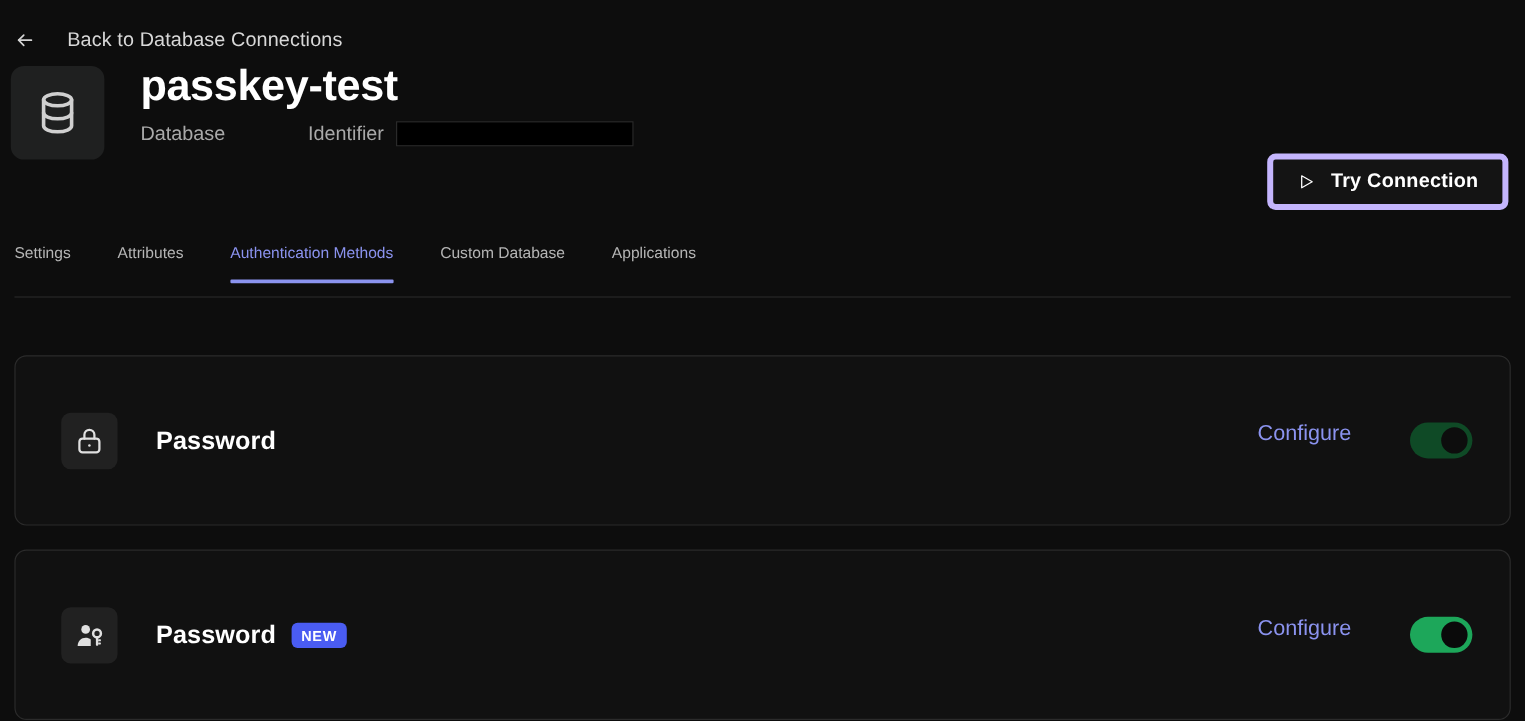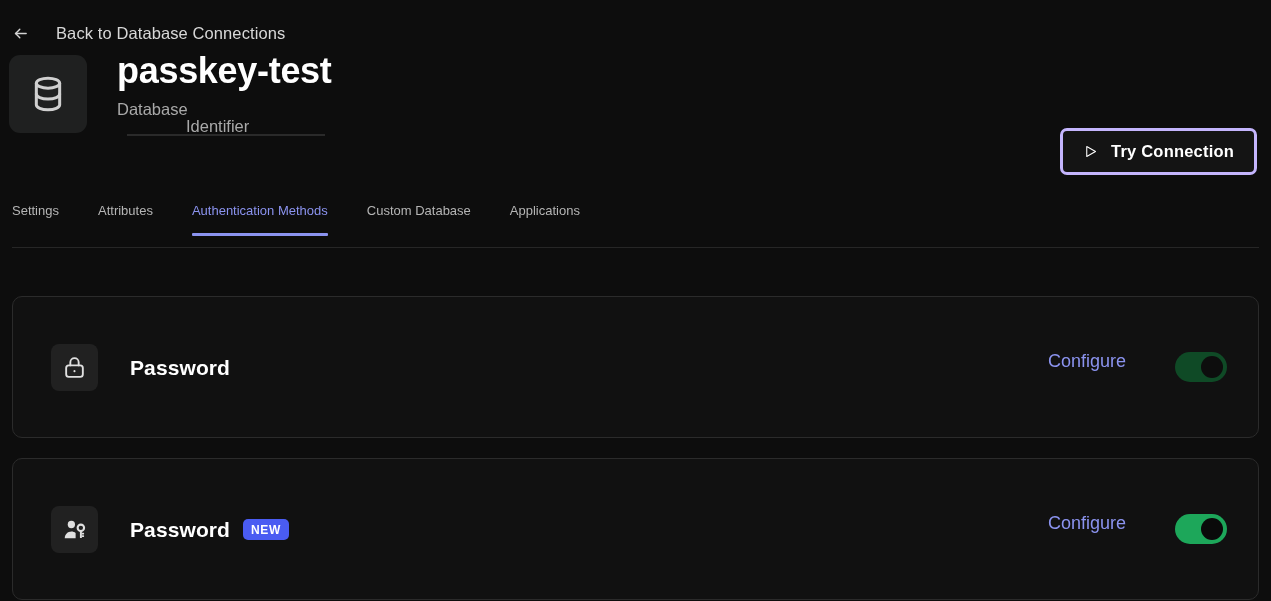--- a/index.html
+++ b/index.html
@@ -74,23 +74,22 @@
   .page-title {
     font-size: 36px;
     font-weight: bold;
     color: #ffffff;
     line-height: 1.18;
     letter-spacing: -0.3px;
   }
   .meta-row {
     margin-top: 9px;
     display: flex;
-    align-items: flex-start;
+    align-items: center;
     height: 21px;
-    flex-direction: column;
   }
   .meta-kind {
     font-size: 16.5px;
     color: #a9a9a9;
     line-height: 1;
   }
   .meta-ident-label {
     font-size: 16.5px;
     color: #a9a9a9;
     line-height: 1;
@@ -108,21 +107,21 @@
   .try-connection {
     position: absolute;
     right: 14px;
     top: 73px;
     height: 47px;
     padding: 0 20px;
     display: flex;
     align-items: center;
     gap: 13px;
     background: #141414;
-    border: 3px solid #c4b5fd;
+    border: 5px solid #c4b5fd;
     border-radius: 7px;
     cursor: pointer;
     user-select: none;
   }
   .try-connection svg { width: 15px; height: 15px; display: block; }
   .try-connection .tc-label {
     font-size: 16.5px;
     font-weight: bold;
     color: #ffffff;
     line-height: 1;

